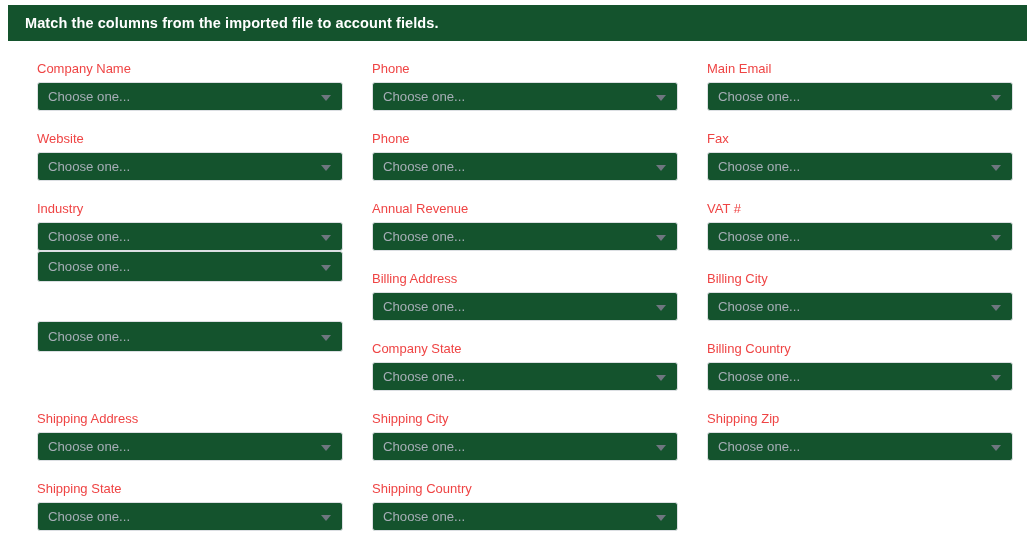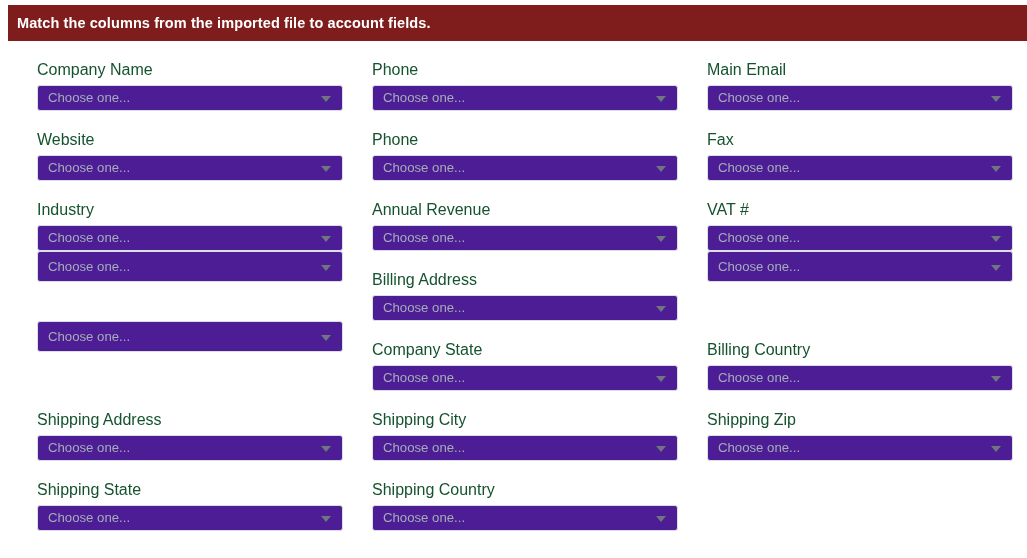--- a/index.html
+++ b/index.html
@@ -22,24 +22,24 @@
     box-sizing: border-box;
   }
 
   
   .banner {
     position: absolute;
     left: 8px;
     top: 5px;
     right: 0;
     height: 36px;
-    background: #7f1d1d;
+    background: #14532d;
     display: flex;
     align-items: center;
-    padding-left: 9px;
+    padding-left: 17px;
     box-sizing: border-box;
   }
   .banner-title {
     color: #ffffff;
     font-size: 14.5px;
     font-weight: bold;
     letter-spacing: 0.1px;
     line-height: 1;
   }
 
@@ -61,35 +61,35 @@
 
   .field {
     grid-column: span 1;
     display: flex;
     flex-direction: column;
     justify-content: flex-start;
   }
   .spacer { }
 
   .field-label {
-    font-size: 16px;
-    color: #14532d;
+    font-size: 13px;
+    color: #ef4444;
     font-weight: normal;
     margin-top: 21px;
     margin-bottom: 7px;
     line-height: 1;
     white-space: nowrap;
   }
 
   .select-box {
     position: relative;
     height: 31px;
     border: 1px solid #dcdfe3;
     border-radius: 3px;
-    background: #4c1d95;
+    background: #14532d;
     box-sizing: border-box;
     display: flex;
     align-items: center;
     cursor: pointer;
   }
   .select-value {
     font-size: 13.2px;
     color: #a6adb6;
     padding-left: 10px;
     line-height: 1;
@@ -196,20 +196,21 @@
         <div class="spacer"></div>
         <div class="field">
           <div class="field-label">Billing Address</div>
           <div class="select-box">
             <span class="select-value">Choose one...</span>
             <span class="caret-icon"></span>
           </div>
         </div>
         <div class="spacer"></div>
         <div class="field">
+          <div class="field-label">Billing City</div>
           <div class="select-box">
             <span class="select-value">Choose one...</span>
             <span class="caret-icon"></span>
           </div>
         </div>
         <div class="field">
           <div class="select-box">
             <span class="select-value">Choose one...</span>
             <span class="caret-icon"></span>
           </div>

